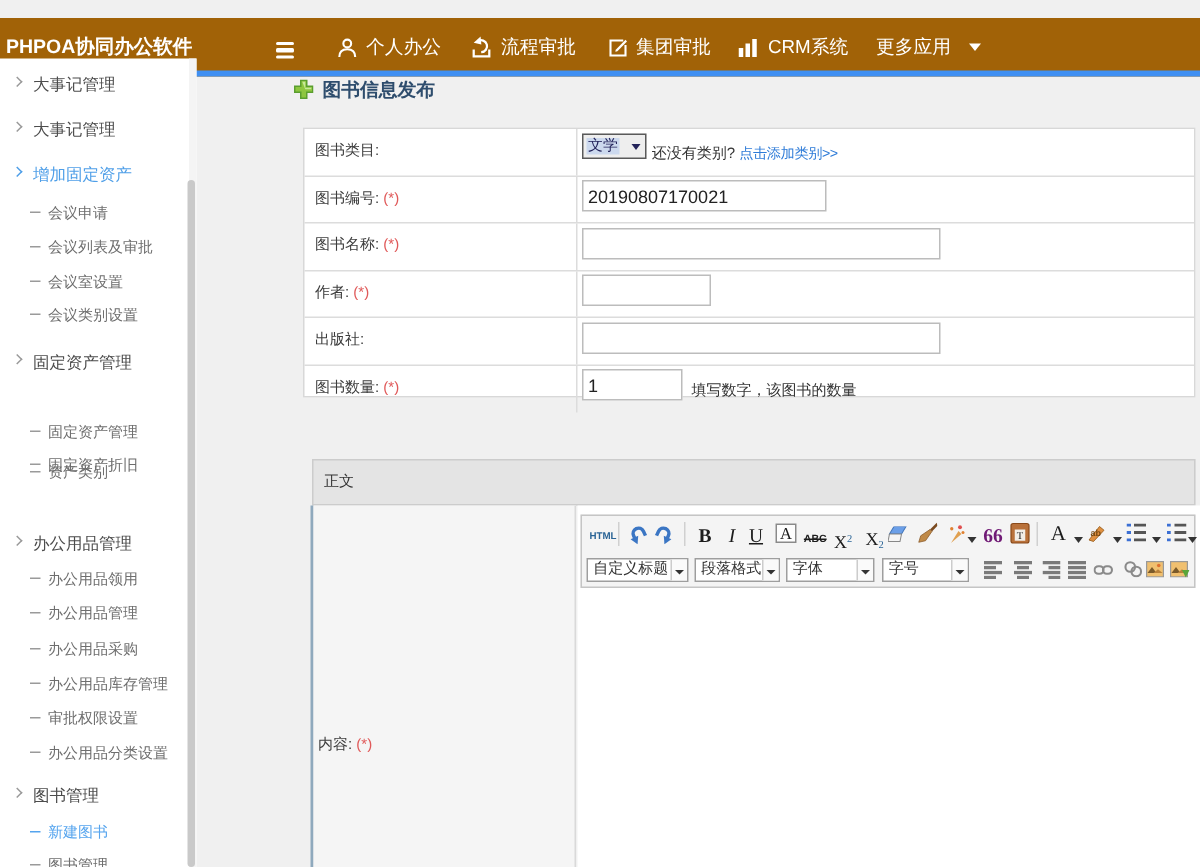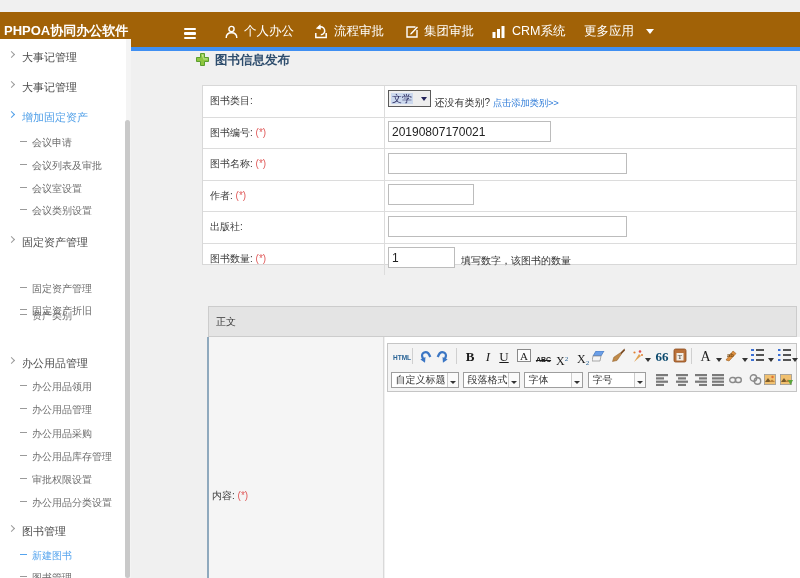--- a/index.html
+++ b/index.html
@@ -188,21 +188,21 @@
           <path d="M13.5 0.5 L9 5 L10.3 6.3 L14 2.5 Z" fill="#7a4a20"></path>
           <path d="M9 5 L10.3 6.3 L6 12.5 L1.5 13.5 L2.8 9.2 Z" fill="#c08a48" stroke="#8a5a28" stroke-width="0.5"></path>
         </svg>
     <svg class="abs" style="left:242px;top:5px" width="14" height="14" viewBox="0 0 14 14">
           <path d="M4 13 L9 5 L11 7 Z" fill="#e0a050"></path>
           <circle cx="10" cy="2.5" r="1.3" fill="#e05050"></circle>
           <circle cx="4.5" cy="3.5" r="1.1" fill="#e08030"></circle>
           <circle cx="12" cy="6" r="1" fill="#e08030"></circle>
         </svg>
     <span class="abs tri" style="left:257px;top:14px"></span>
-    <span class="ti" style="left:266px;width:16px;top:1px;font-family:'Liberation Serif',serif;font-weight:bold;font-size:13px;color:#0c4a6e">66</span>
+    <span class="ti" style="left:266px;width:16px;top:1px;font-family:'Liberation Serif',serif;font-weight:bold;font-size:13px;color:#701a75">66</span>
     <svg class="abs" style="left:285px;top:4px" width="14" height="15" viewBox="0 0 14 15">
           <rect x="1" y="1" width="12" height="13" rx="1.5" fill="#b9713a" stroke="#8a4a1a" stroke-width=".8"></rect>
           <rect x="3.5" y="5" width="7" height="7.5" fill="#f2ede6"></rect>
           <text x="7" y="11" font-size="7" font-family="Liberation Serif" text-anchor="middle" fill="#222">T</text>
         </svg>
     <span class="tsep" style="left:303px"></span>
     <span class="ti" style="left:310px;width:15px;top:1px;font-family:'Liberation Serif',serif;font-size:14px;color:#1c1c1c">A</span>
     <span class="abs tri" style="left:328px;top:14px"></span>
     <svg class="abs" style="left:336px;top:5px" width="14" height="13" viewBox="0 0 14 13">
           <path d="M2 11 L9 2 L12 4.5 L5 12 Z" fill="#e09040" stroke="#9a6020" stroke-width=".6"></path>

